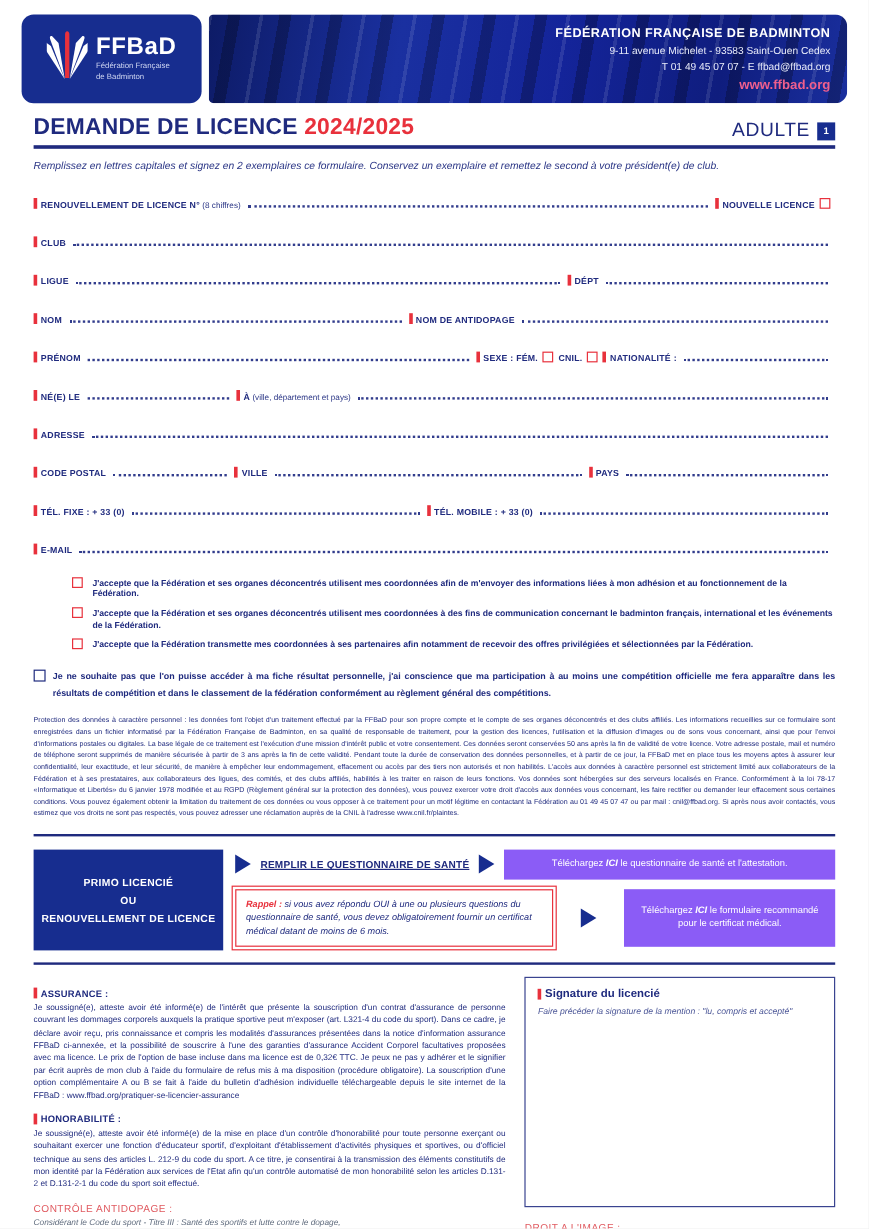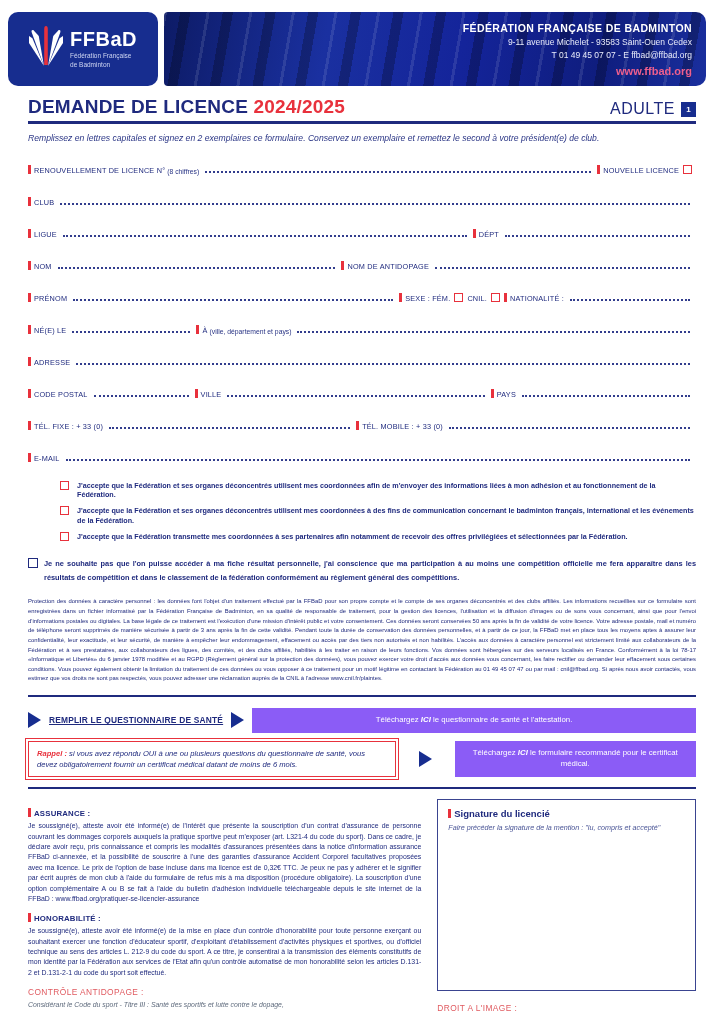--- a/index.html
+++ b/index.html
@@ -3,21 +3,21 @@
 <meta charset="utf-8">
 <style>
   * { margin:0; padding:0; box-sizing:border-box; }
   html,body { background:#e9e9e9; }
   .page {
     position:relative; width:724px; height:1024px; margin:0 auto;
     background:#ffffff; overflow:hidden;
     font-family:"Liberation Sans", sans-serif; color:#1f2a7e;
   }
   
-  .header { position:absolute; left:8px; top:12px; right:18px; height:74px; display:flex; }
+  .header { position:absolute; left:18px; top:12px; right:18px; height:74px; display:flex; }
   .logo-box {
     width:150px; height:74px; background:#172d8f; border-radius:10px;
     display:flex; align-items:center; justify-content:center; gap:7px; z-index:2;
   }
   .logo-text .brand { color:#fff; font-weight:bold; font-size:20px; letter-spacing:0.5px; line-height:1; }
   .logo-text .brand-sub { color:#cfd6f2; font-size:6.5px; line-height:1.25; margin-top:3px; }
   .band {
     flex:1; margin-left:6px; height:74px; border-radius:4px 10px 10px 4px;
     background:
       repeating-linear-gradient(100deg, rgba(255,255,255,0.10) 0 3px, rgba(0,0,0,0) 3px 16px, rgba(0,0,0,0.25) 16px 26px, rgba(0,0,0,0) 26px 42px),
@@ -36,21 +36,21 @@
   .title-right { display:flex; align-items:center; gap:6px; }
   .title-right .cat { font-size:16px; color:#1f2a7e; letter-spacing:0.5px; }
   .page-num { width:15px; height:15px; background:#172d8f; color:#fff; font-size:8px; font-weight:bold; display:flex; align-items:center; justify-content:center; }
   .title-rule { height:2.5px; background:#1f2a7e; margin-top:3px; }
   .instruction { font-size:8.6px; font-style:italic; color:#2a3585; margin-top:9px; }
   
   .form { margin-top:6px; }
   .frow { display:flex; align-items:flex-end; margin-top:19px; height:13px; }
   .lab { display:flex; align-items:flex-end; white-space:nowrap; }
   .bar { display:inline-block; width:3px; height:9px; background:#e8313c; margin-right:3px; margin-bottom:1px; }
-  .lab b { font-size:7.3px; font-weight:normal; color:#1f2a7e; letter-spacing:0.2px;margin-top:43px; }
+  .lab b { font-size:7.3px; font-weight:bold; color:#1f2a7e; letter-spacing:0.2px;margin-top:43px; }
   .lab .hint { font-size:6.8px; font-weight:normal; color:#2a3585; margin-left:2px; }
   .dots { border-bottom:2px dotted #323d8d; margin:0 6px 2px 6px; height:10px; }
   .grow { flex:1; }
   .cbx { display:inline-block; width:9px; height:9px; border:1.4px solid #e8313c; background:#fff; margin:0 4px 1px 4px; }
   .cbx-blue { display:inline-block; width:10px; height:10px; border:1.6px solid #1f2a7e; background:#fff; flex:none; margin-right:6px; margin-top:1px; }
   
   .consents { margin-top:18px; padding-left:32px; }
   .consent { display:flex; align-items:flex-start; margin-top:7px; }
   .consent .cbx { margin:0 8px 0 0; flex:none; }
   .consent span.txt { font-size:7.2px; font-weight:bold; color:#1f2a7e; line-height:1.3; }
@@ -301,20 +301,25 @@
     <div class="optout">
       <span class="cbx-blue"></span>
       <span class="txt">Je ne souhaite pas que l'on puisse accéder à ma fiche résultat personnelle, j'ai conscience que ma participation à au moins une compétition officielle me fera apparaître dans les résultats de compétition et dans le classement de la fédération conformément au règlement général des compétitions.</span>
     </div>
 
     <div class="fineprint">Protection des données à caractère personnel : les données font l'objet d'un traitement effectué par la FFBaD pour son propre compte et le compte de ses organes déconcentrés et des clubs affiliés. Les informations recueillies sur ce formulaire sont enregistrées dans un fichier informatisé par la Fédération Française de Badminton, en sa qualité de responsable de traitement, pour la gestion des licences, l'utilisation et la diffusion d'images ou de sons vous concernant, ainsi que pour l'envoi d'informations postales ou digitales. La base légale de ce traitement est l'exécution d'une mission d'intérêt public et votre consentement. Ces données seront conservées 50 ans après la fin de validité de votre licence. Votre adresse postale, mail et numéro de téléphone seront supprimés de manière sécurisée à partir de 3 ans après la fin de cette validité. Pendant toute la durée de conservation des données personnelles, et à partir de ce jour, la FFBaD met en place tous les moyens aptes à assurer leur confidentialité, leur exactitude, et leur sécurité, de manière à empêcher leur endommagement, effacement ou accès par des tiers non autorisés et non habilités. L'accès aux données à caractère personnel est strictement limité aux collaborateurs de la Fédération et à ses prestataires, aux collaborateurs des ligues, des comités, et des clubs affiliés, habilités à les traiter en raison de leurs fonctions. Vos données sont hébergées sur des serveurs localisés en France. Conformément à la loi 78-17 «Informatique et Libertés» du 6 janvier 1978 modifiée et au RGPD (Règlement général sur la protection des données), vous pouvez exercer votre droit d'accès aux données vous concernant, les faire rectifier ou demander leur effacement sous certaines conditions. Vous pouvez également obtenir la limitation du traitement de ces données ou vous opposer à ce traitement pour un motif légitime en contactant la Fédération au 01 49 45 07 47 ou par mail : cnil@ffbad.org. Si après nous avoir contactés, vous estimez que vos droits ne sont pas respectés, vous pouvez adresser une réclamation auprès de la CNIL à l'adresse www.cnil.fr/plaintes.</div>
 
     <div class="rule r1"></div>
 
     <div class="health">
+      <div class="primo">
+        <div>PRIMO LICENCIÉ</div>
+        <div>OU</div>
+        <div>RENOUVELLEMENT DE LICENCE</div>
+      </div>
       <div class="health-right">
         <div class="hrow1">
           <span class="tri"></span>
           <span class="qlink">REMPLIR LE QUESTIONNAIRE DE SANTÉ</span>
           <span class="tri"></span>
           <span class="dl-box"><span>Téléchargez </span><i>ICI</i><span> le questionnaire de santé et l'attestation.</span></span>
         </div>
         <div class="hrow2">
           <span class="rappel">
               <span><b class="red">Rappel : </b><span>si vous avez répondu OUI à une ou plusieurs questions du questionnaire de santé, vous devez obligatoirement fournir un certificat médical datant de moins de 6 mois.</span></span>

